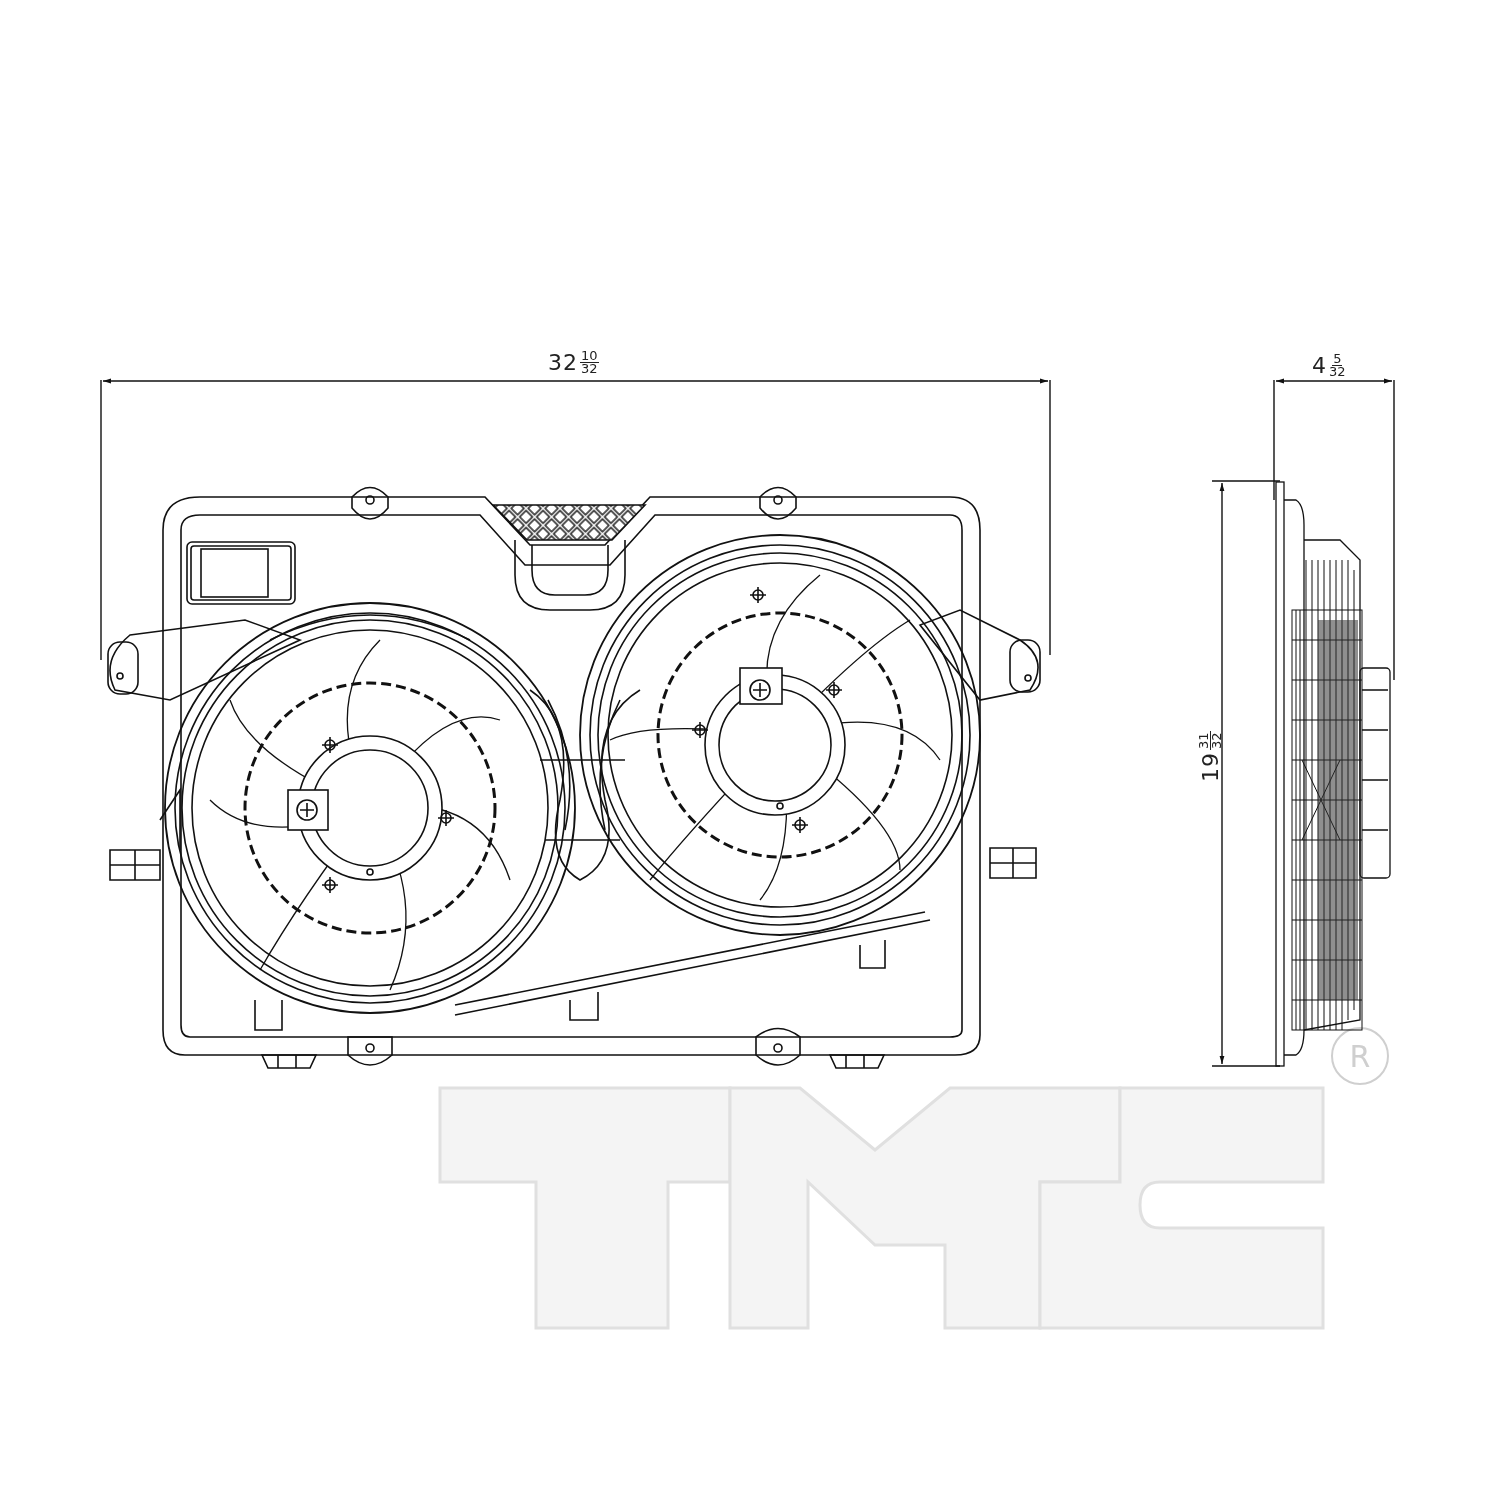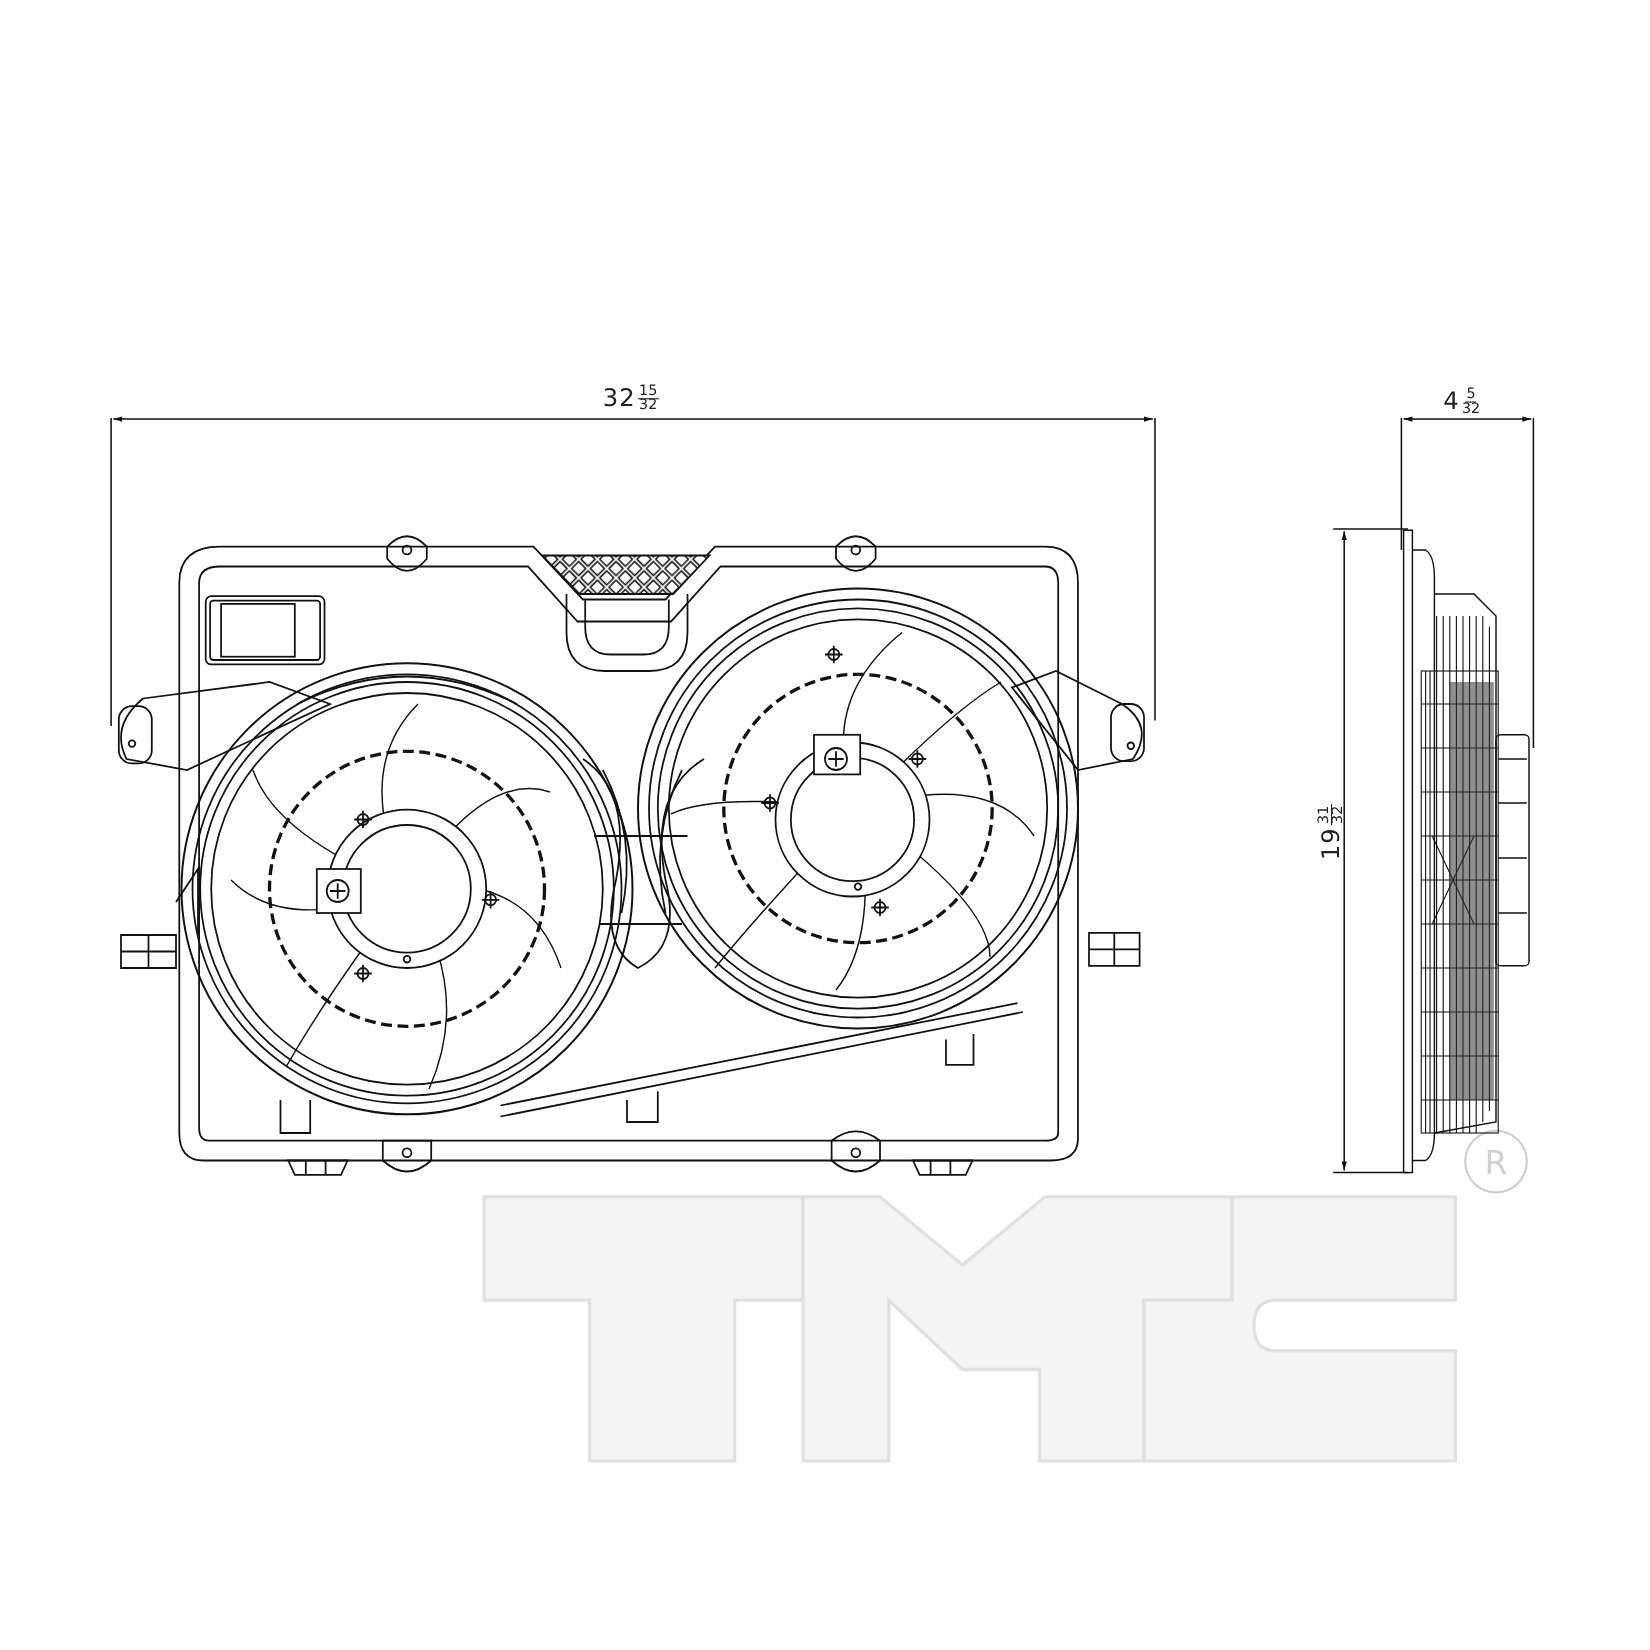--- a/index.html
+++ b/index.html
@@ -188,21 +188,21 @@
       <path d="M1302,760 L1340,840 M1302,840 L1340,760"></path>
     </g>
     <rect x="1360" y="668" width="30" height="210" rx="4"></rect>
     <path d="M1362,690 L1388,690 M1362,730 L1388,730 M1362,780 L1388,780 M1362,830 L1388,830"></path>
     <rect x="1318" y="620" width="40" height="380" fill="#333" fill-opacity="0.55" stroke="none"></rect>
   </g>
 </svg>
 
 <div class="dim-label" style="left:548px; top:350px;">
   <span class="whole">32</span><span class="frac">
-      <span class="num">15</span>
+      <span class="num">10</span>
       <span class="den">32</span>
     </span>
 </div>
 <div class="dim-label" style="left:1312px; top:353px;">
   <span class="whole">4</span><span class="frac">
       <span class="num">5</span>
       <span class="den">32</span>
     </span>
 </div>
 <div class="dim-label" id="dim-height-label" style="left:1198px; top:782px;">

